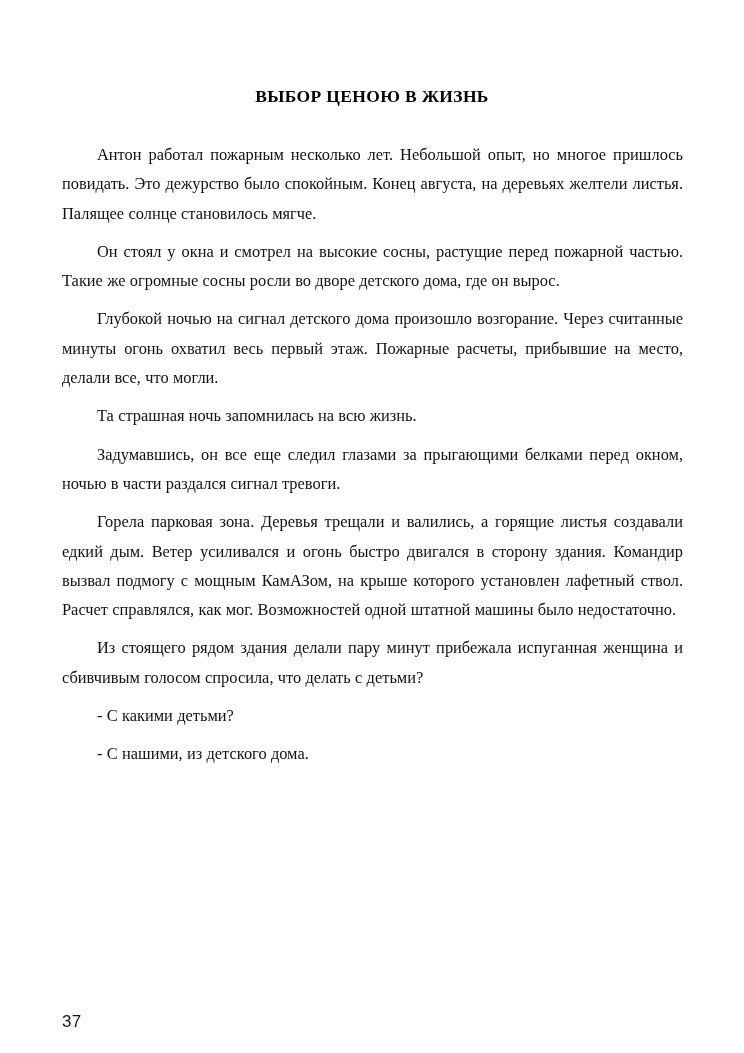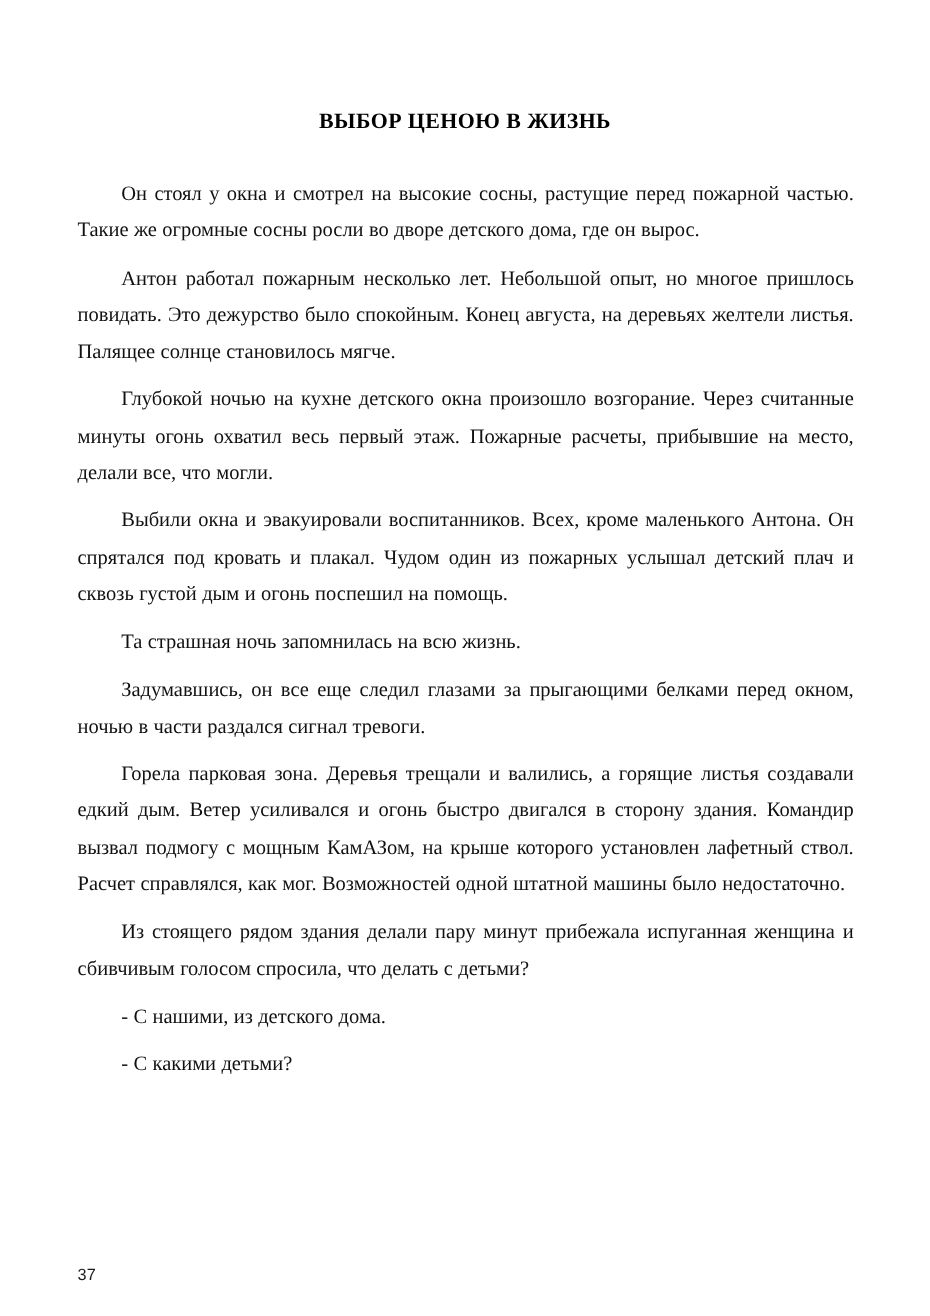--- a/index.html
+++ b/index.html
@@ -65,40 +65,39 @@
   
   p.para.dialogue {
     text-align: left;
   }
 
   .page-number {
     position: absolute;
     left: 62px;
     top: 1012px;
     font-family: "Liberation Sans", "DejaVu Sans", sans-serif;
-    font-size: 13px;
+    font-size: 17px;
     color: #1a1a1a;
     letter-spacing: 0.2px;
   }
 </style>
 </head>
 <body>
 
 <div class="page">
 
   <h1 class="title">ВЫБОР ЦЕНОЮ В ЖИЗНЬ</h1>
 
   <div class="body-block">
+    <p class="para">Антон работал пожарным несколько лет. Небольшой опыт, но многое пришлось повидать. Это дежурство было спокойным. Конец августа, на деревьях желтели листья. Палящее солнце становилось мягче.</p>
     <p class="para">Он стоял у окна и смотрел на высокие сосны, растущие перед пожарной частью. Такие же огромные сосны росли во дворе детского дома, где он вырос.</p>
-    <p class="para">Антон работал пожарным несколько лет. Небольшой опыт, но многое пришлось повидать. Это дежурство было спокойным. Конец августа, на деревьях желтели листья. Палящее солнце становилось мягче.</p>
-    <p class="para">Глубокой ночью на кухне детского окна произошло возгорание. Через считанные минуты огонь охватил весь первый этаж. Пожарные расчеты, прибывшие на место, делали все, что могли.</p>
-    <p class="para">Выбили окна и эвакуировали воспитанников. Всех, кроме маленького Антона. Он спрятался под кровать и плакал. Чудом один из пожарных услышал детский плач и сквозь густой дым и огонь поспешил на помощь.</p>
+    <p class="para">Глубокой ночью на сигнал детского дома произошло возгорание. Через считанные минуты огонь охватил весь первый этаж. Пожарные расчеты, прибывшие на место, делали все, что могли.</p>
     <p class="para dialogue">Та страшная ночь запомнилась на всю жизнь.</p>
     <p class="para">Задумавшись, он все еще следил глазами за прыгающими белками перед окном, ночью в части раздался сигнал тревоги.</p>
     <p class="para">Горела парковая зона. Деревья трещали и валились, а горящие листья создавали едкий дым. Ветер усиливался и огонь быстро двигался в сторону здания. Командир вызвал подмогу с мощным КамАЗом, на крыше которого установлен лафетный ствол. Расчет справлялся, как мог. Возможностей одной штатной машины было недостаточно.</p>
     <p class="para">Из стоящего рядом здания делали пару минут прибежала испуганная женщина и сбивчивым голосом спросила, что делать с детьми?</p>
+    <p class="para dialogue">- С какими детьми?</p>
     <p class="para dialogue">- С нашими, из детского дома.</p>
-    <p class="para dialogue">- С какими детьми?</p>
   </div>
 
   <div class="page-number">37</div>
 
 </div>
 
 </body></html>

